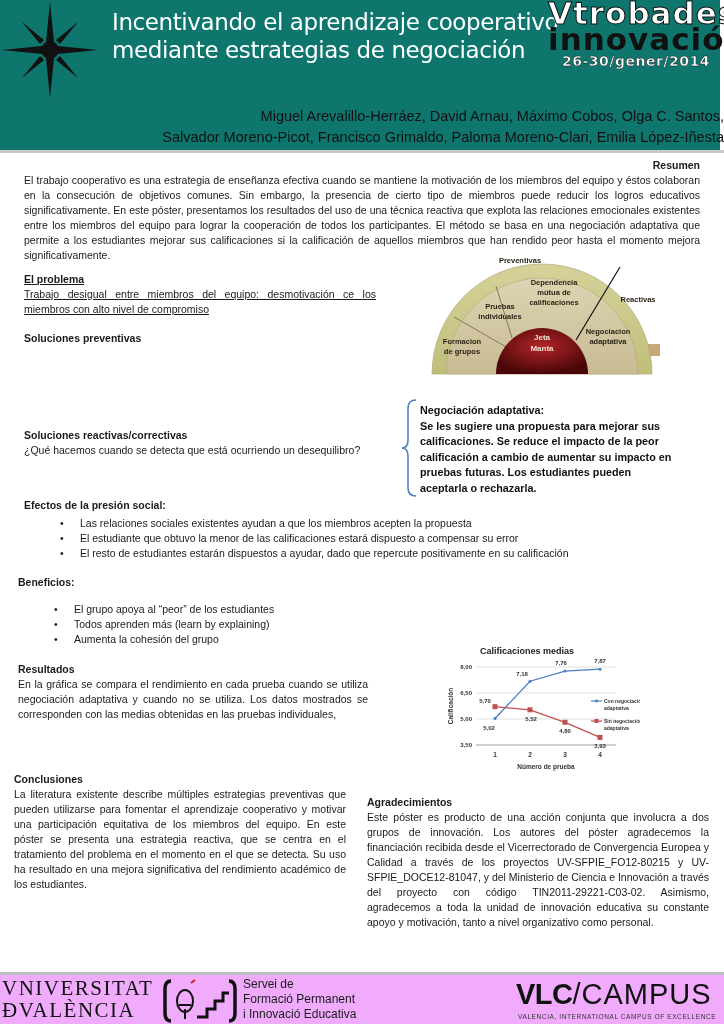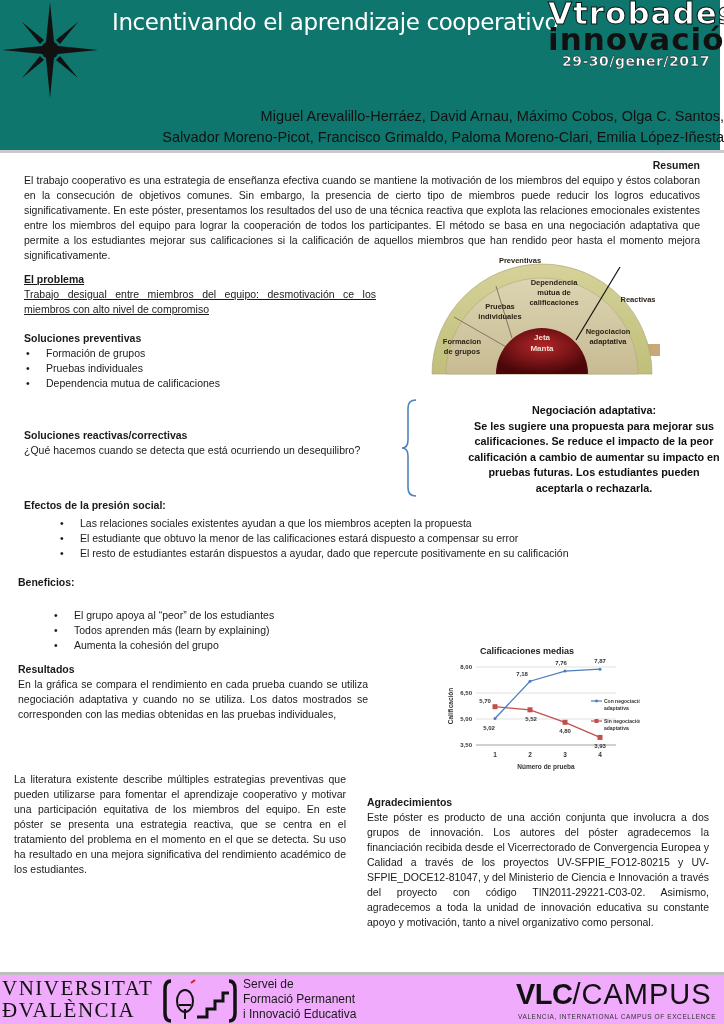--- a/index.html
+++ b/index.html
@@ -20,21 +20,21 @@
   .sec { position: absolute; font-size: 10.5px; line-height: 15px; color: #1a1a1a; }
   .just { text-align: justify; }
   .h { font-weight: bold; font-size: 10.5px; }
   .center { text-align: right; }
   ul.b { list-style: none; }
   ul.b li { position: relative; padding-left: 22px; }
   ul.b li::before { content: "\2022"; position: absolute; left: 2px; top: 0; }
 
   .diagram { position: absolute; left: 428px; top: 252px; width: 232px; height: 125px; }
   .brace { position: absolute; left: 400px; top: 398px; width: 20px; height: 100px; }
-  .neg { position: absolute; left: 420px; top: 403px; width: 260px; text-align: center; font-size: 10.8px; line-height: 15.5px; font-weight: bold; color: #111; margin-left: 44px; }
+  .neg { position: absolute; left: 420px; top: 403px; width: 260px; text-align: left; font-size: 10.8px; line-height: 15.5px; font-weight: bold; color: #111; }
 
   .chart { position: absolute; left: 440px; top: 644px; width: 200px; height: 132px; }
   .chart-title { position: absolute; left: 40px; top: 2px; width: 140px; text-align: left; font-weight: bold; font-size: 9px; color: #222; }
 
   .footer { position: absolute; left: 0; top: 972px; width: 724px; height: 68px; background: #f0abfc; border-top: 3px solid #bdbdbd; }
   .uv { position: absolute; left: 2px; top: 2px; font-family: "Liberation Serif", serif; font-size: 21px; line-height: 22px; color: #111; letter-spacing: 1.5px; }
   .sfp-icon { position: absolute; left: 163px; top: 4px; width: 74px; height: 44px; }
   .sfp { position: absolute; left: 243px; top: 2px; font-size: 12px; line-height: 15px; color: #1a1a1a; }
   .vlc { position: absolute; left: 516px; top: 2px; font-size: 29px; line-height: 34px; color: #111; letter-spacing: -0.5px; }
   .vlc b { font-weight: bold; }
@@ -53,50 +53,46 @@
       <polygon points="96,48 56,44 48,48 56,52"></polygon>
       <polygon points="20,20 42,38 38,42"></polygon>
       <polygon points="76,20 58,42 54,38"></polygon>
       <polygon points="20,76 38,54 42,58"></polygon>
       <polygon points="76,76 54,58 58,54"></polygon>
       <circle cx="48" cy="48" r="9"></circle>
     </g>
   </svg>
   <div class="title">
     <div>Incentivando el aprendizaje cooperativo</div>
+    <div>mediante estrategias de negociación</div>
   </div>
   <div class="event">
     <div class="l1">Vtrobades</div>
     <div class="l2">innovació</div>
-    <div class="date">29-30/gener/2017</div>
+    <div class="date">26-30/gener/2014</div>
   </div>
   <div class="authors">
     <div>Miguel Arevalillo-Herráez, David Arnau, Máximo Cobos, Olga C. Santos,</div>
     <div>Salvador Moreno-Picot, Francisco Grimaldo, Paloma Moreno-Clari, Emilia López-Iñesta</div>
   </div>
   <div class="rule"></div>
 </div>
 
 <div class="sec just" style="left:24px; top:158px; width:676px;">
   <div class="h center">Resumen</div>
   <div>El trabajo cooperativo es una estrategia de enseñanza efectiva cuando se mantiene la motivación de los miembros del equipo y éstos colaboran en la consecución de objetivos comunes. Sin embargo, la presencia de cierto tipo de miembros puede reducir los logros educativos significativamente. En este póster, presentamos los resultados del uso de una técnica reactiva que explota las relaciones emocionales existentes entre los miembros del equipo para lograr la cooperación de todos los participantes. El método se basa en una negociación adaptativa que permite a los estudiantes mejorar sus calificaciones si la calificación de aquellos miembros que han rendido peor hasta el momento mejora significativamente.</div>
 </div>
 
 <div class="sec just" style="left:24px; top:272px; width:352px;text-decoration:underline;">
   <div class="h">El problema</div>
   <div>Trabajo desigual entre miembros del equipo: desmotivación ce los miembros con alto nivel de compromiso</div>
 </div>
 
 <div class="sec" style="left:24px; top:331px; width:360px;">
   <div class="h">Soluciones preventivas</div>
-  <ul class="b">
-    <li>Formación de grupos</li>
-    <li>Pruebas individuales</li>
-    <li>Dependencia mutua de calificaciones</li>
-  </ul>
 </div>
 
 <svg class="diagram" viewBox="0 0 232 125">
   <defs>
     <radialGradient id="core" cx="50%" cy="40%" r="60%">
       <stop offset="0%" stop-color="#b3262a"></stop>
       <stop offset="100%" stop-color="#4a0608"></stop>
     </radialGradient>
     <linearGradient id="ring" x1="0" y1="0" x2="0" y2="1">
       <stop offset="0%" stop-color="#dcd4b2"></stop>
@@ -151,21 +147,21 @@
   <div class="h">Efectos de la presión social:</div>
   <ul class="b" style="margin-left:34px; margin-top:3px;">
     <li>Las relaciones sociales existentes ayudan a que los miembros acepten la propuesta</li>
     <li>El estudiante que obtuvo la menor de las calificaciones estará dispuesto a compensar su error</li>
     <li>El resto de estudiantes estarán dispuestos a ayudar, dado que repercute positivamente en su calificación</li>
   </ul>
 </div>
 
 <div class="sec" style="left:18px; top:575px; width:600px;">
   <div class="h">Beneficios:</div>
-  <ul class="b" style="margin-left:34px; margin-top:18px;">
+  <ul class="b" style="margin-left:34px; margin-top:12px;">
     <li>El grupo apoya al “peor” de los estudiantes</li>
     <li>Todos aprenden más (learn by explaining)</li>
     <li>Aumenta la cohesión del grupo</li>
   </ul>
 </div>
 
 <div class="sec just" style="left:18px; top:662px; width:350px;">
   <div class="h">Resultados</div>
   <div>En la gráfica se compara el rendimiento en cada prueba cuando se utiliza negociación adaptativa y cuando no se utiliza. Los datos mostrados se corresponden con las medias obtenidas en las pruebas individuales,</div>
 </div>
@@ -229,20 +225,21 @@
         <text x="164" y="59">Con negociación</text>
         <text x="164" y="66">adaptativa</text>
         <text x="164" y="79">Sin negociación</text>
         <text x="164" y="86">adaptativa</text>
       </g>
     </g>
   </svg>
 </div>
 
 <div class="sec just" style="left:14px; top:772px; width:332px;">
+  <div class="h">Conclusiones</div>
   <div>La literatura existente describe múltiples estrategias preventivas que pueden utilizarse para fomentar el aprendizaje cooperativo y motivar una participación equitativa de los miembros del equipo. En este póster se presenta una estrategia reactiva, que se centra en el tratamiento del problema en el momento en el que se detecta. Su uso ha resultado en una mejora significativa del rendimiento académico de los estudiantes.</div>
 </div>
 
 <div class="sec just" style="left:367px; top:795px; width:342px;">
   <div class="h">Agradecimientos</div>
   <div>Este póster es producto de una acción conjunta que involucra a dos grupos de innovación. Los autores del póster agradecemos la financiación recibida desde el Vicerrectorado de Convergencia Europea y Calidad a través de los proyectos UV-SFPIE_FO12-80215 y UV-SFPIE_DOCE12-81047, y del Ministerio de Ciencia e Innovación a través del proyecto con código TIN2011-29221-C03-02. Asimismo, agradecemos a toda la unidad de innovación educativa su constante apoyo y motivación, tanto a nivel organizativo como personal.</div>
 </div>
 
 <div class="footer">
   <div class="uv">

